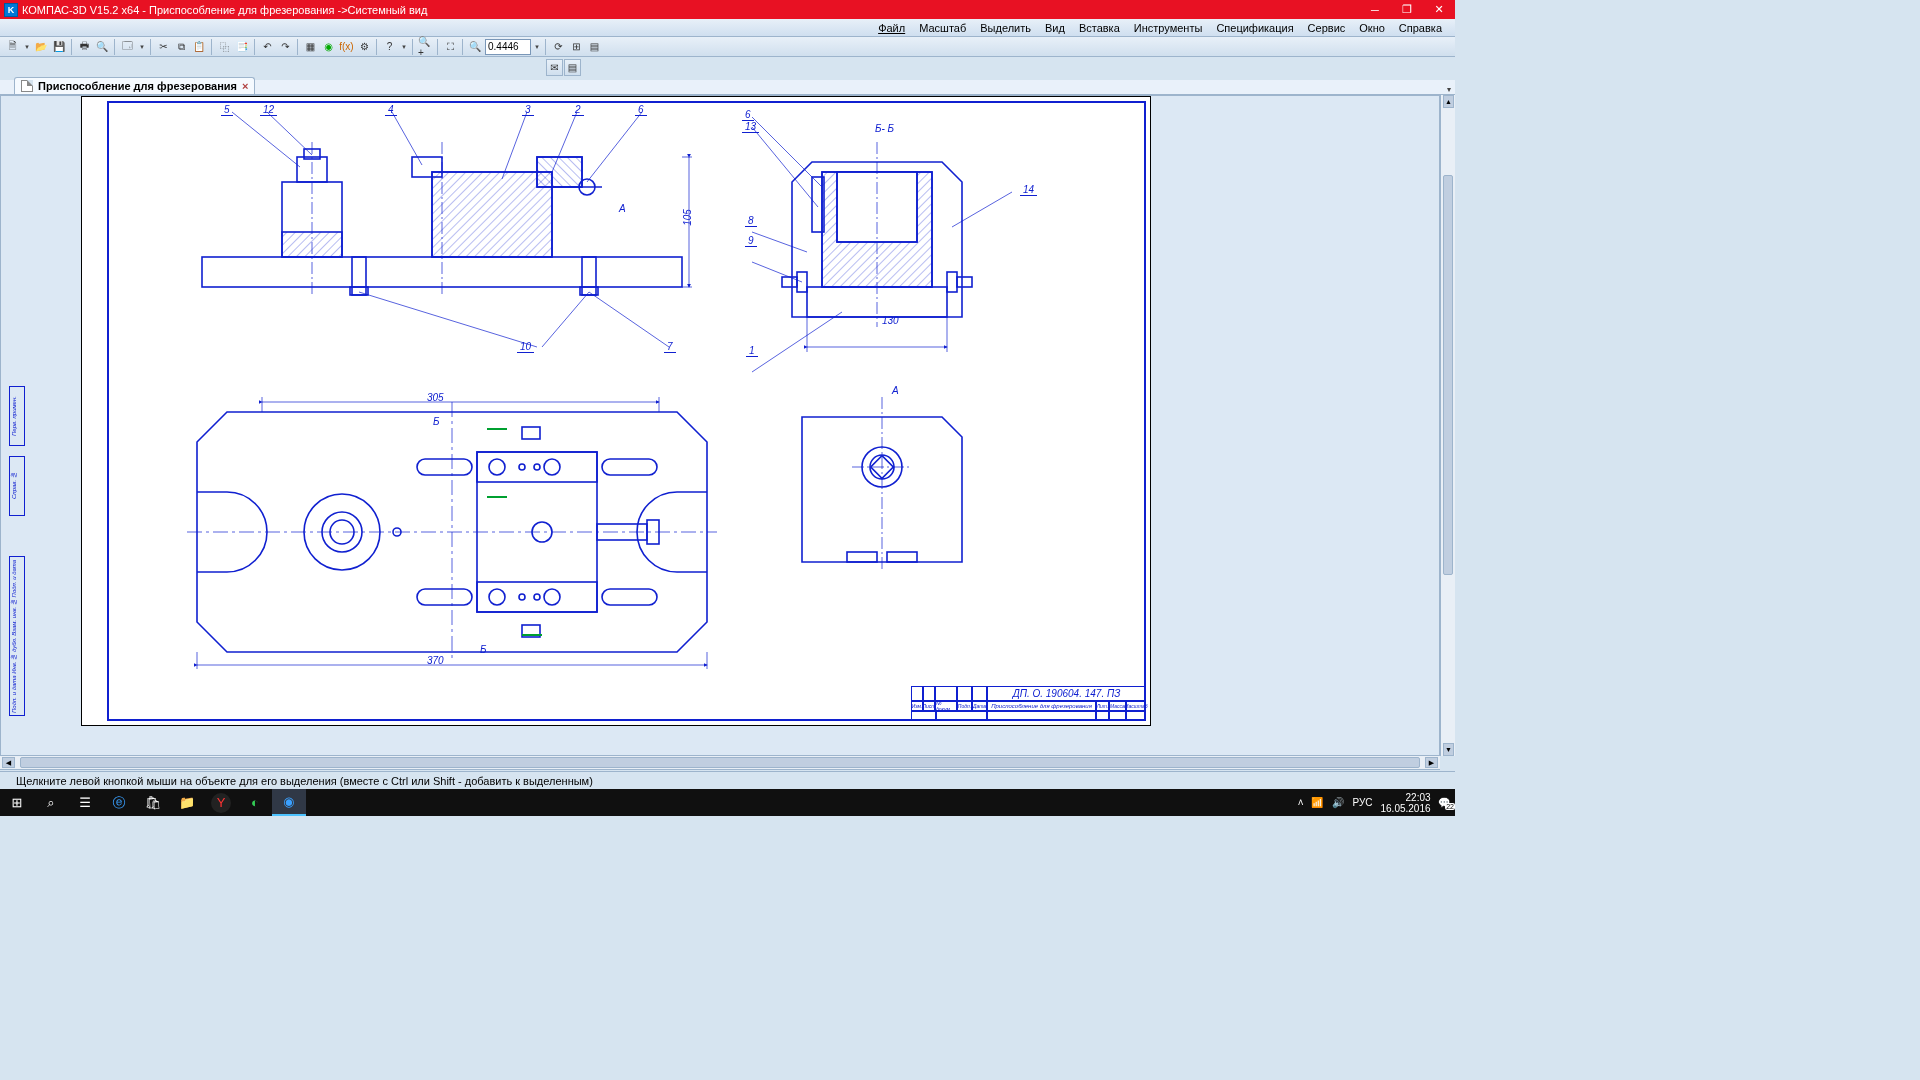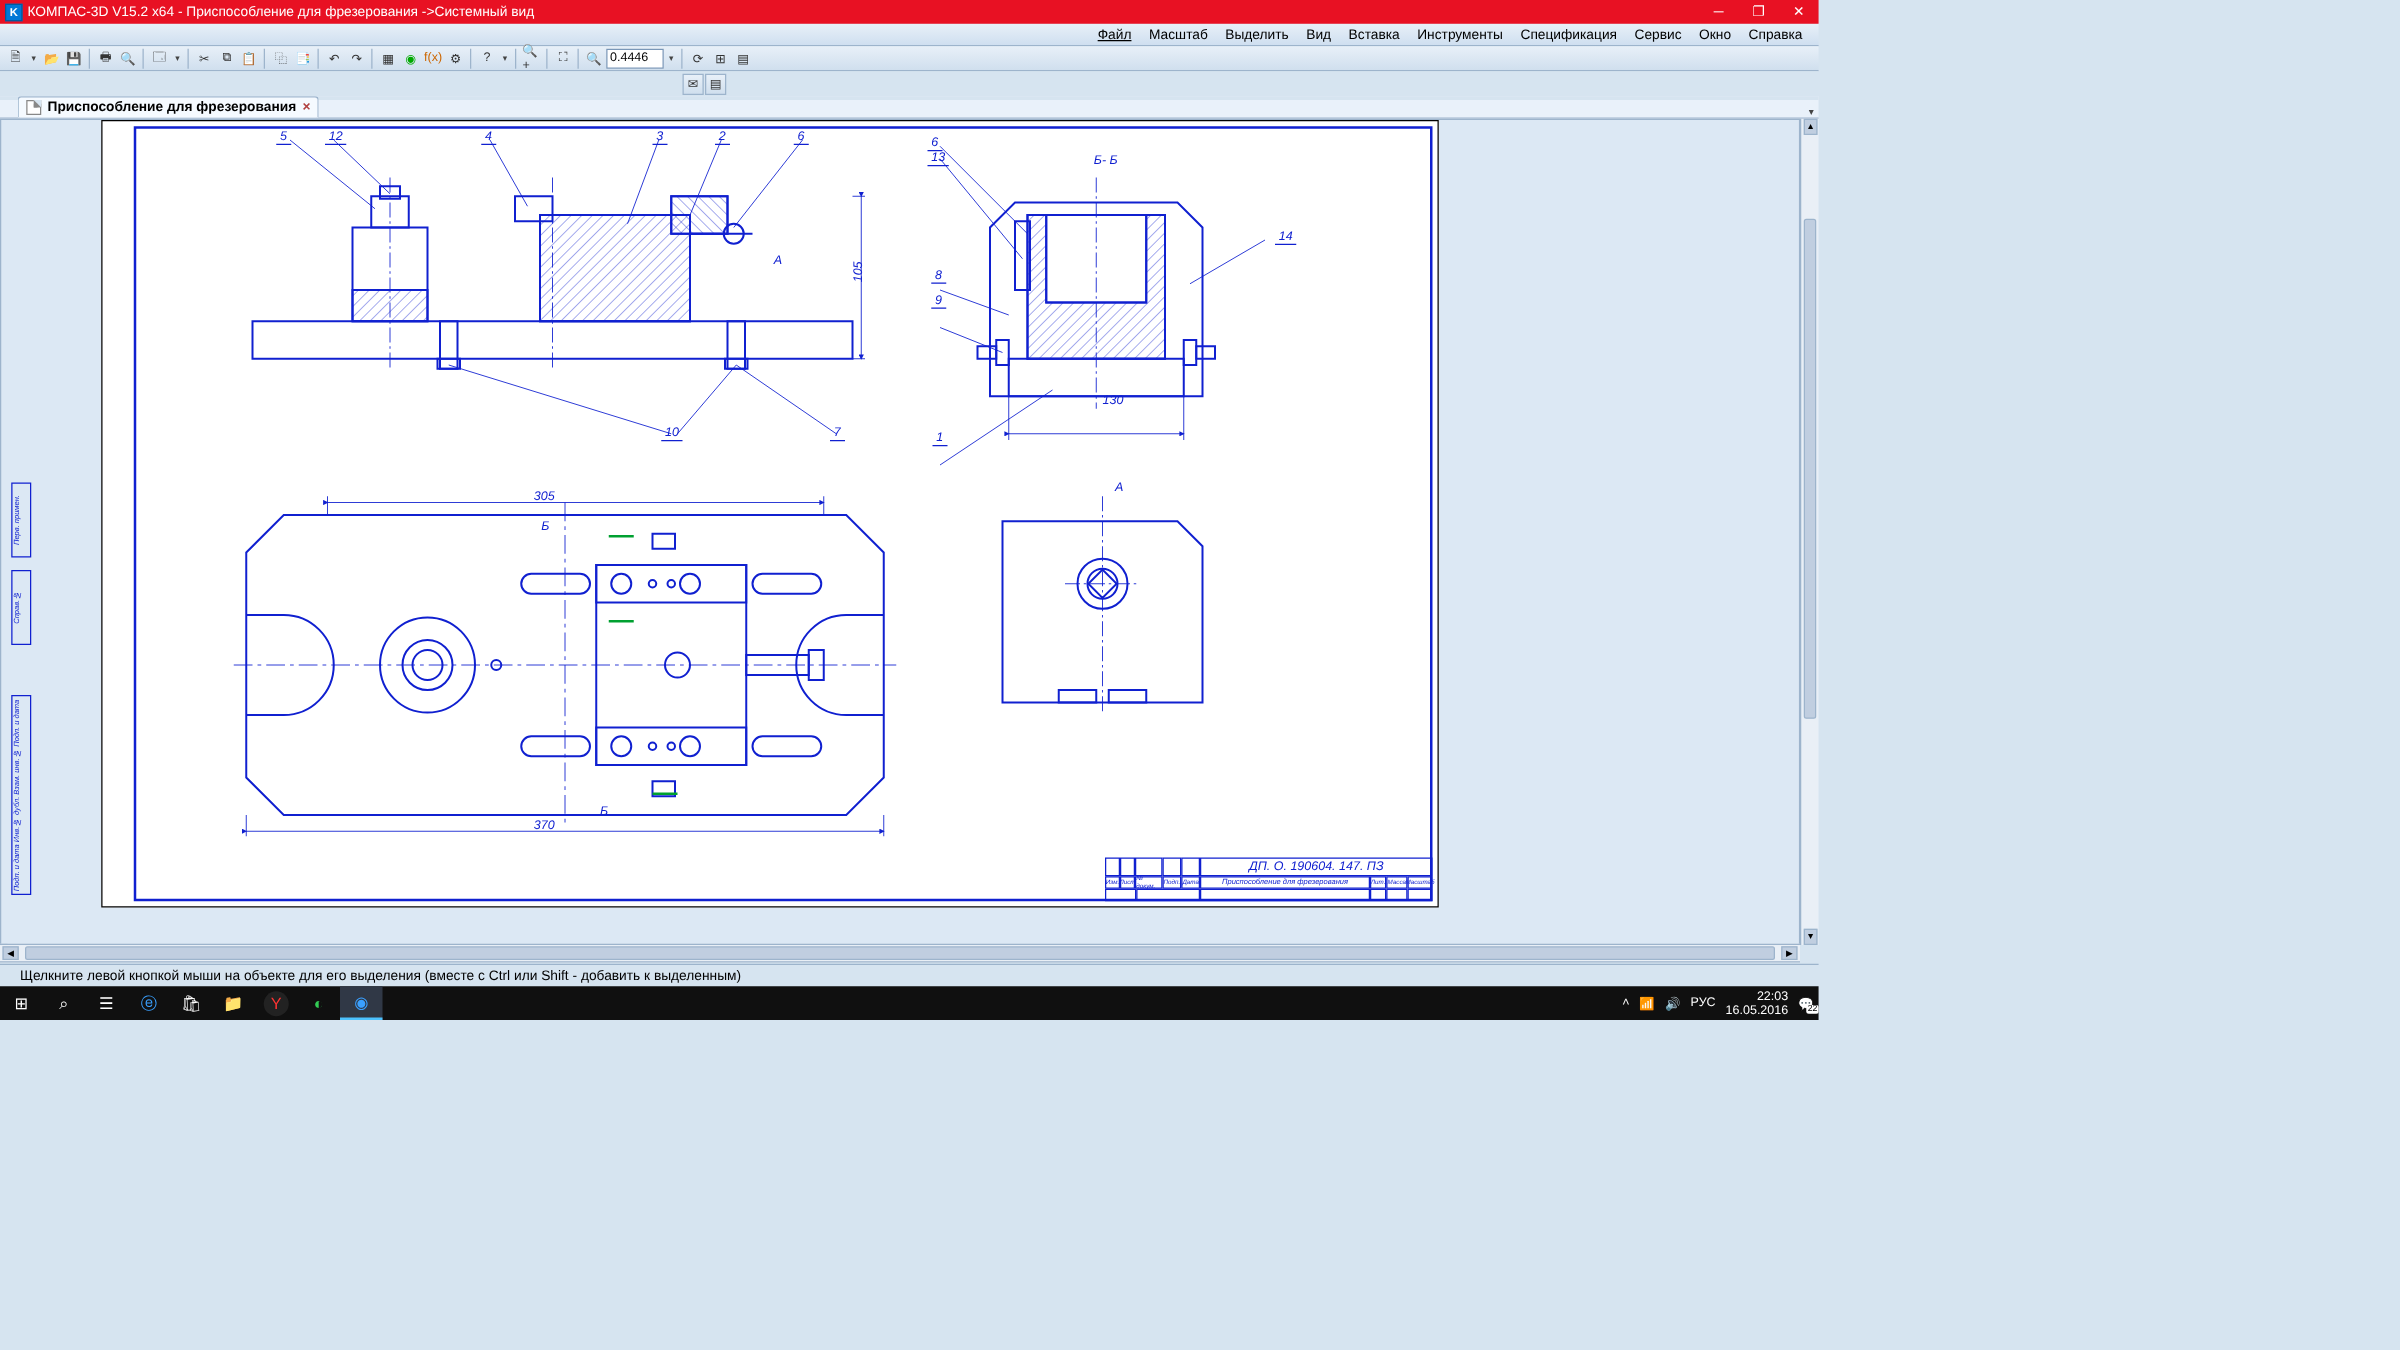--- a/index.html
+++ b/index.html
@@ -203,21 +203,21 @@
       text-align: center;
       display: flex;
       justify-content: center;
       line-height: 8px;
     }
 
     
     .title-block {
       position: absolute;
       right: 4px; bottom: 4px;
-      width: 262px; height: 35px;
+      width: 235px; height: 35px;
     }
     .tb-row {
       display: flex;
       height: 11px;
       font-size: 7px; color: #1020d0;
       font-style: italic;
     }
     .tb-cell {
       border: 0.5px solid #1020d0;
       border-right: 1px solid #1020d0;
@@ -558,21 +558,21 @@
           <line x1="60" y1="70" x2="120" y2="70" stroke-dasharray="12 3 2 3" stroke-width="0.7"></line>
         </g>
       </svg>
 
       <span class="pos-label" style="left:139px; top:7px;">5</span>
       <span class="pos-label" style="left:178px; top:7px;">12</span>
       <span class="pos-label" style="left:303px; top:7px;">4</span>
       <span class="pos-label" style="left:440px; top:7px;">3</span>
       <span class="pos-label" style="left:490px; top:7px;">2</span>
       <span class="pos-label" style="left:553px; top:7px;">6</span>
-      <span class="pos-label" style="left:447px; top:244px;">10</span>
+      <span class="pos-label" style="left:435px; top:244px;">10</span>
       <span class="pos-label" style="left:582px; top:244px;">7</span>
 
       <span class="pos-label" style="left:660px; top:12px;">6</span>
       <span class="pos-label" style="left:660px; top:24px;">13</span>
       <span class="pos-label" style="left:663px; top:118px;">8</span>
       <span class="pos-label" style="left:663px; top:138px;">9</span>
       <span class="pos-label" style="left:938px; top:87px;">14</span>
       <span class="pos-label" style="left:664px; top:248px;">1</span>
 
       <span class="dim-label" style="left:793px; top:26px;">Б- Б</span>

